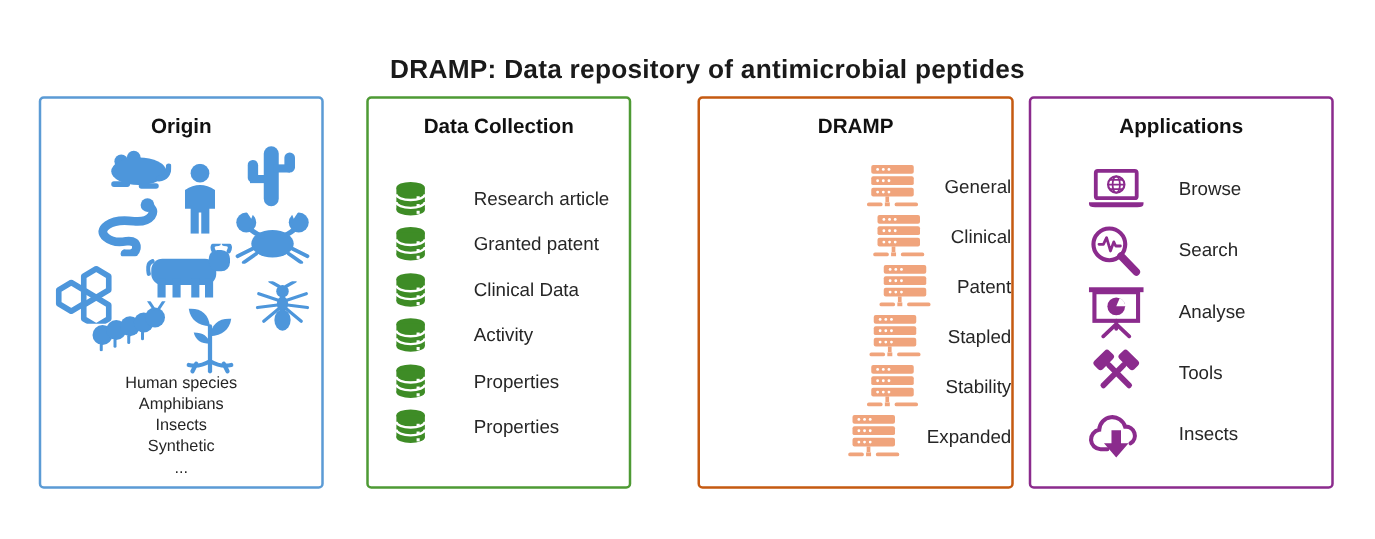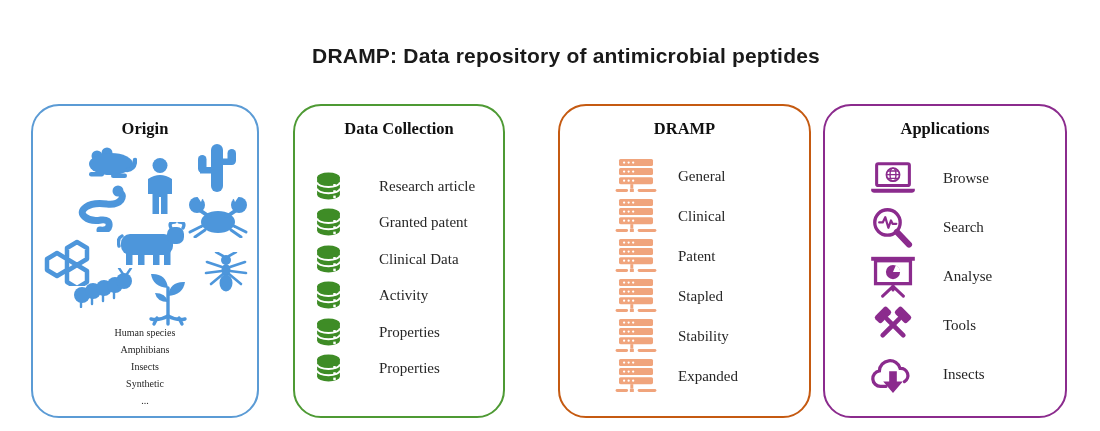--- a/index.html
+++ b/index.html
@@ -10,51 +10,51 @@
     font-family:"Liberation Sans", sans-serif;
     overflow:hidden;
   }
   .title{
     position:absolute;top:28px;left:0;width:100%;
     text-align:center;
     font-size:21px;font-weight:bold;color:#1a1a1a;
     margin:16px;letter-spacing:0.2px;
   }
   .box{
-    position:absolute;top:104px;height:314px;
-    border:2px solid;border-radius:28px;
-    background:#ffffff;box-sizing:border-box;font-family:Liberation Serif, serif;
+    position:absolute;top:77px;height:314px;
+    border:2px solid;border-radius:4px;
+    background:#ffffff;box-sizing:border-box;
   }
   .box h2{
     margin:13px 0 0 0;text-align:center;
     font-size:16.5px;font-weight:bold;color:#111111;
   }
   .box-origin{left:31px;width:228px;border-color:#5B9BD5;}
   .box-collection{left:293px;width:212px;border-color:#4E9A34;}
   .box-dramp{left:558px;width:253px;border-color:#C55A11;}
   .box-apps{left:823px;width:244px;border-color:#8B2B8D;}
 
   .origin-art{position:absolute;left:0;top:0;width:100%;height:100%;}
   .origin-art .oi{position:absolute;}
   .origin-labels{
     position:absolute;top:218px;left:0;width:100%;
-    text-align:center;font-size:10px;line-height:17px;color:#262626;
+    text-align:center;font-size:13px;line-height:17px;color:#262626;
   }
   .origin-labels div{margin:0;}
 
   .list{position:absolute;left:0;right:0;list-style:none;margin:0;padding:0;}
   .list li{display:flex;align-items:center;box-sizing:border-box;}
   .list .label{font-size:15px;color:#262626;white-space:nowrap;}
 
   .list-collection{top:62px;}
   .list-collection li{height:36.5px;padding-left:20px;gap:20px;}
   .list-collection .li-icon{width:27px;height:29px;margin-right:17px;flex:none;}
 
   .list-dramp{top:50px;}
-  .list-dramp li{height:40px;padding-left:54px;}
+  .list-dramp li{height:40px;padding-left:54px;justify-content:flex-end;}
   .list-dramp .li-icon{width:44px;height:34px;margin-right:20px;flex:none;}
 
   .list-apps{top:48px;}
   .list-apps li{height:49px;padding-left:44px;}
   .list-apps .li-icon{width:48px;height:42px;margin-right:26px;flex:none;}
 </style>
 </head>
 <body>
 
 <div class="page">

